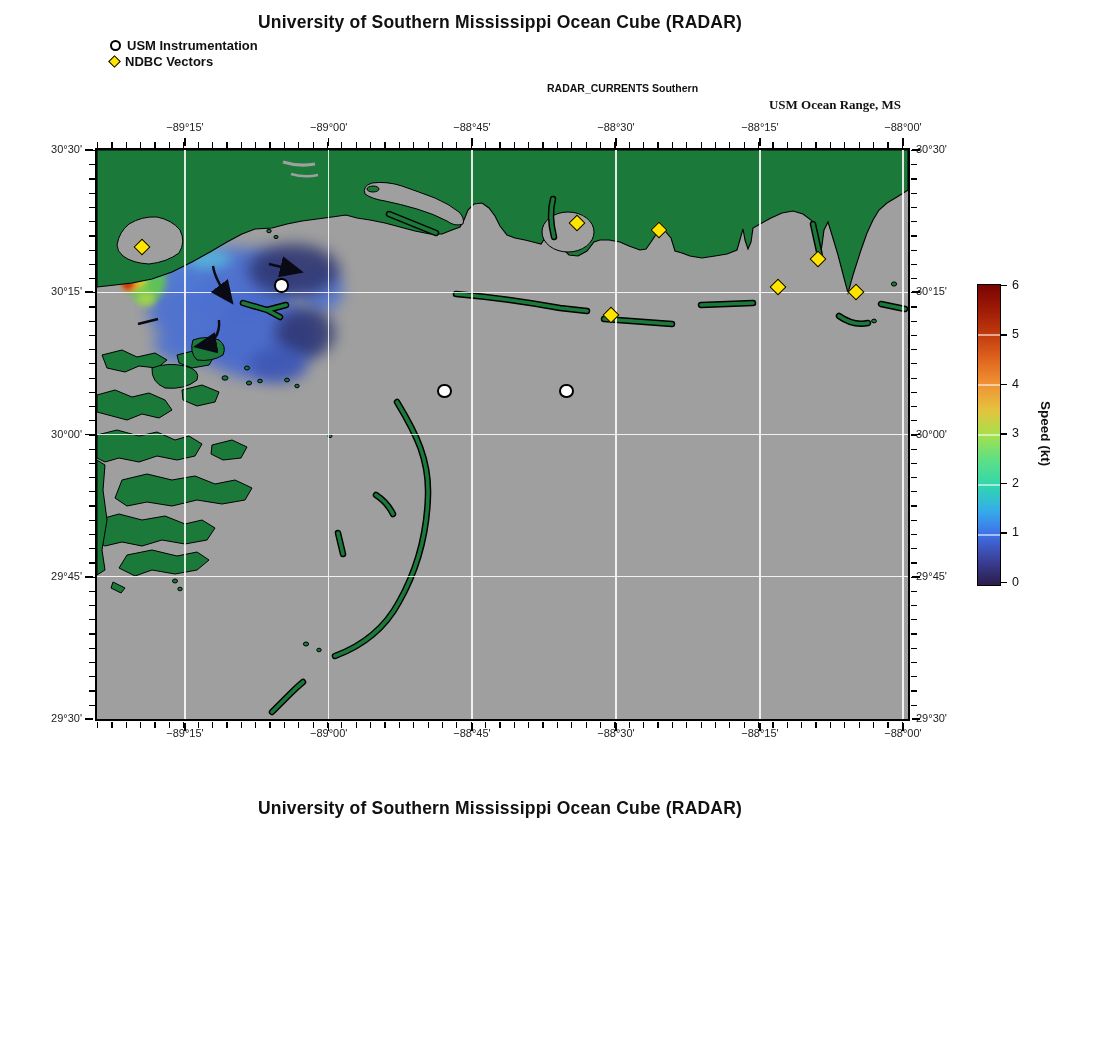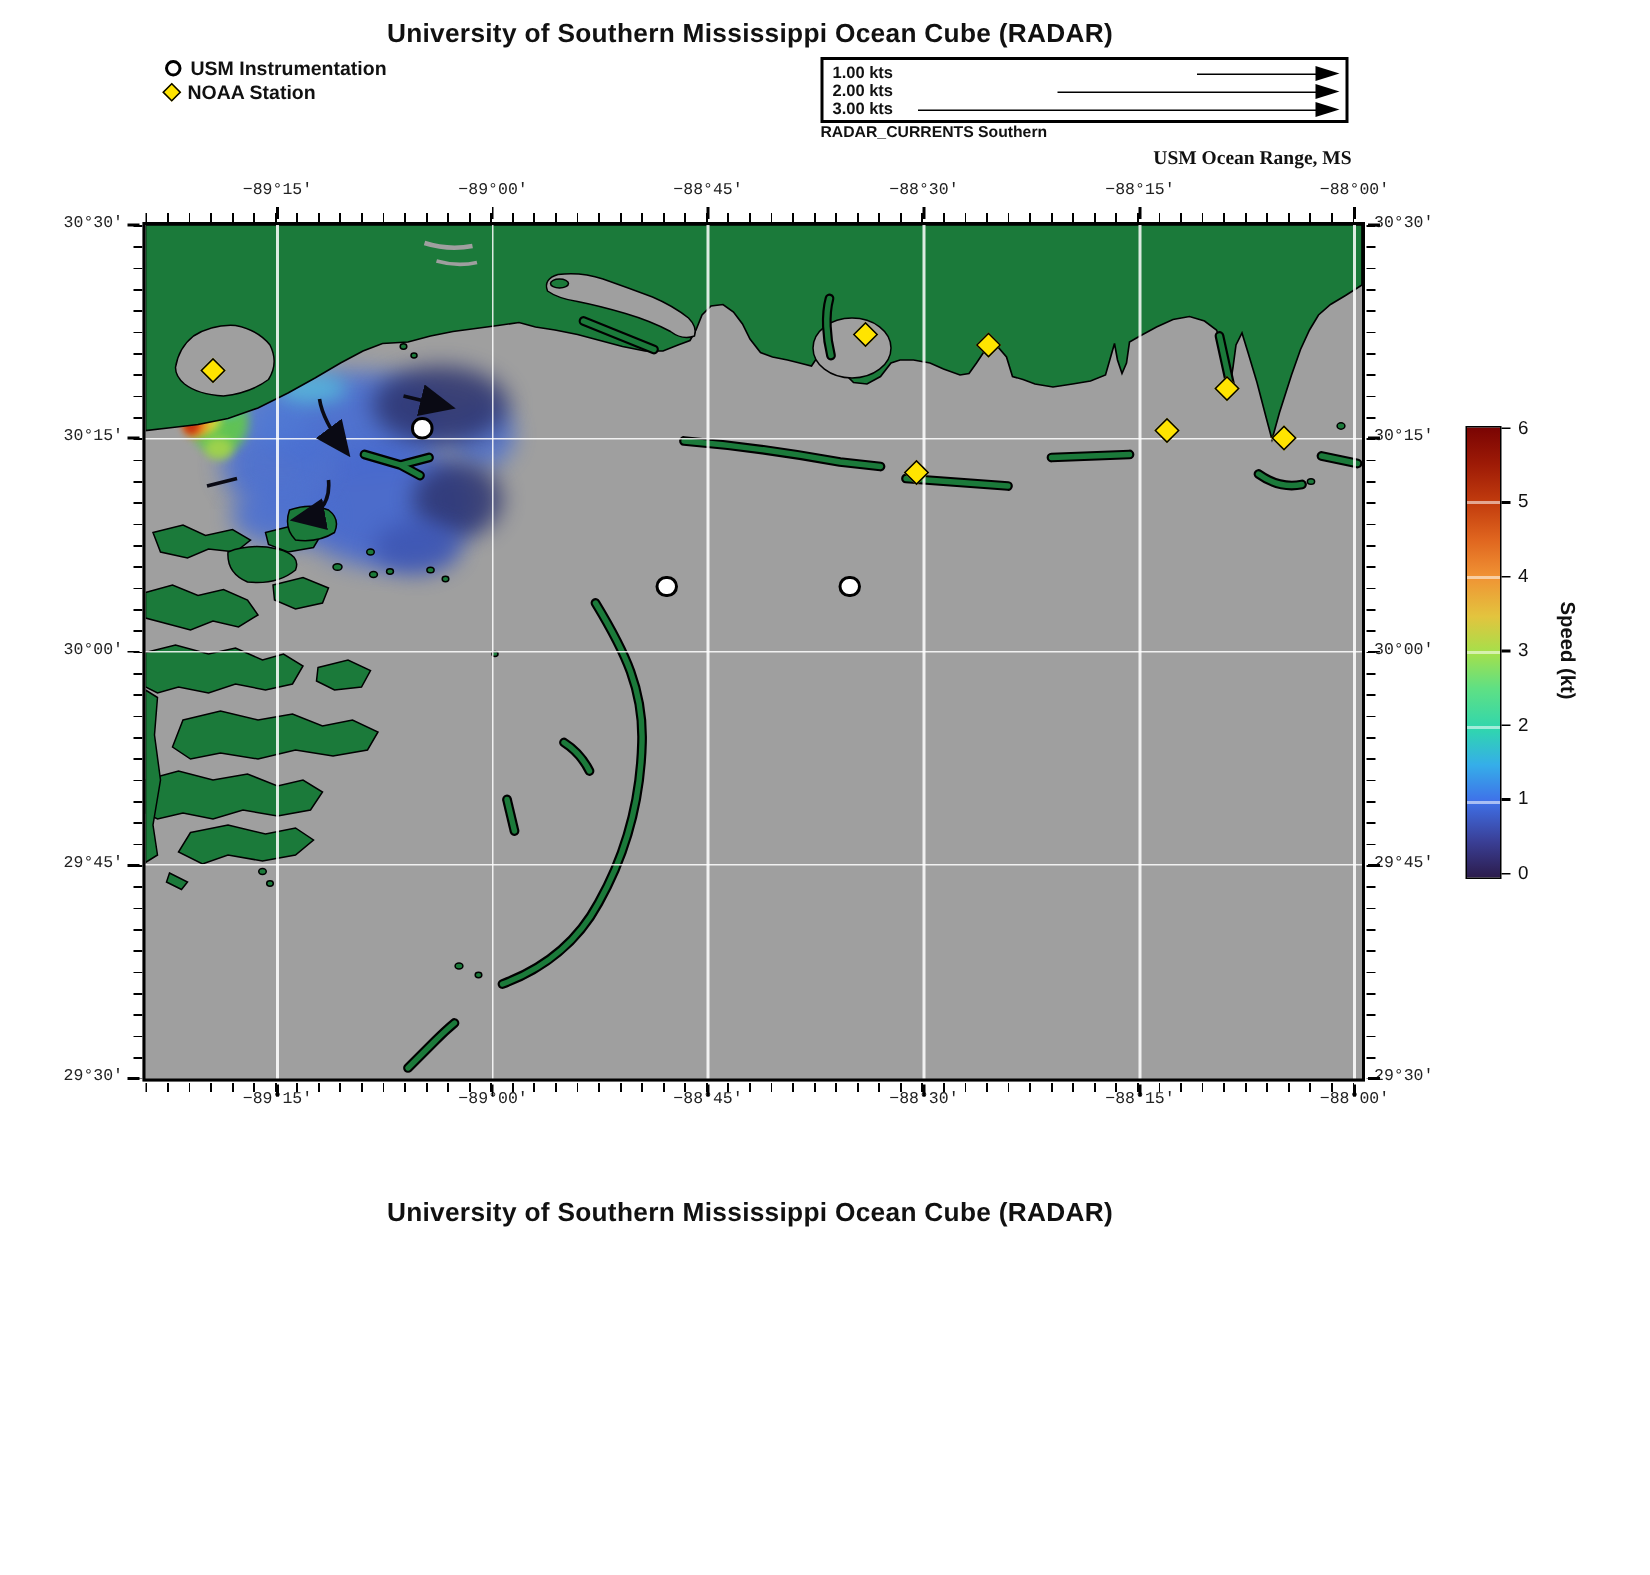--- a/index.html
+++ b/index.html
@@ -13,21 +13,21 @@
   .circle-marker{width:11px;height:11px;border-radius:50%;background:#fff;border:2px solid #000;box-sizing:border-box;}
   .diamond-marker{width:9px;height:9px;background:#ffe400;border:1.5px solid #000;transform:rotate(45deg);box-sizing:border-box;}
   #vecbox{border:2px solid #000;background:#fff;}
   .vec-label{position:absolute;left:6px;font-weight:bold;font-size:11px;color:#111;line-height:11px;}
   .vec-line{position:absolute;height:1.5px;background:#000;}
   .vec-head{position:absolute;width:0;height:0;border-top:5.5px solid transparent;border-bottom:5.5px solid transparent;border-left:16px solid #000;}
   #map{position:absolute;left:95px;top:148px;width:811px;height:569px;border:2px solid #000;background:#9f9f9f;overflow:hidden;}
   .gridline{position:absolute;background:rgba(255,255,255,.85);z-index:30;}
   .patch{position:absolute;border-radius:50%;z-index:10;}
   .major-tick{position:absolute;background:#000;z-index:5;}
-  .tick-label{position:absolute;font-size:11px;color:#222;white-space:nowrap;font-family:Liberation Mono, monospace;}
+  .tick-label{position:absolute;font-size:11px;color:#222;white-space:nowrap;}
   .minor-ticks-h{position:absolute;left:97px;width:811px;height:6px;
     background:repeating-linear-gradient(to right,#000 0,#000 1.2px,transparent 1.2px,transparent 14.37px);}
   .minor-ticks-v{position:absolute;top:150px;height:569px;width:6px;
     background:repeating-linear-gradient(to bottom,#000 0,#000 1.2px,transparent 1.2px,transparent 14.22px);}
   .station-diamond{position:absolute;width:10px;height:10px;background:#ffe400;border:1.6px solid #000;transform:rotate(45deg);z-index:50;box-sizing:content-box;}
   .station-circle{position:absolute;width:10.5px;height:10.5px;background:#fff;border:2.2px solid #000;border-radius:50%;z-index:50;box-sizing:content-box;}
   #cbar{position:absolute;left:977px;top:284px;width:22px;height:300px;border:1.5px solid #000;box-sizing:content-box;}
   .cbar-gridline{position:absolute;left:0;width:100%;height:1.4px;background:rgba(255,255,255,.55);}
   .cbar-tick{position:absolute;width:6px;height:1.5px;background:#000;}
   .cbar-num{position:absolute;font-size:12.5px;color:#111;}
@@ -41,34 +41,23 @@
 <div id="stage">
 
   <div class="abs ttl" style="left:90px;top:12px;width:820px;">University of Southern Mississippi Ocean Cube (RADAR)</div>
 
   <div class="legend-row" style="left:110px;top:38px;">
     <span class="circle-marker"></span>
     <span class="legend-label">USM Instrumentation</span>
   </div>
   <div class="legend-row" style="left:110px;top:54px;">
     <span class="diamond-marker"></span>
-    <span class="legend-label">NOAA Station</span>
+    <span class="legend-label">NDBC Vectors</span>
   </div>
 
-  <div id="vecbox" class="abs" style="left:547px;top:38px;width:348px;height:40px;">
-      <div class="vec-label" style="top: 3.5px;">1.00 kts</div>
-      <div class="vec-line" style="right: 18px; top: 8.75px; width: 81px;"></div>
-      <div class="vec-head" style="right: 4px; top: 4px;"></div>
-      <div class="vec-label" style="top: 15.5px;">2.00 kts</div>
-      <div class="vec-line" style="right: 18px; top: 20.75px; width: 174px;"></div>
-      <div class="vec-head" style="right: 4px; top: 16px;"></div>
-      <div class="vec-label" style="top: 27.5px;">3.00 kts</div>
-      <div class="vec-line" style="right: 18px; top: 32.75px; width: 267px;"></div>
-      <div class="vec-head" style="right: 4px; top: 28px;"></div>
-    </div>
   <div class="abs" style="left:547px;top:82px;font-weight:bold;font-size:10.5px;color:#111;">RADAR_CURRENTS Southern</div>
 
   <div class="abs serif" style="left:745px;top:97px;width:180px;text-align:center;font-size:13px;">USM Ocean Range, MS</div>
 
   <div class="minor-ticks-h" style="top:142px;"></div>
   <div class="minor-ticks-h" style="top:722px;"></div>
   <div class="minor-ticks-v" style="left:89px;"></div>
   <div class="minor-ticks-v" style="left:911px;"></div>
 
   <div id="map">

